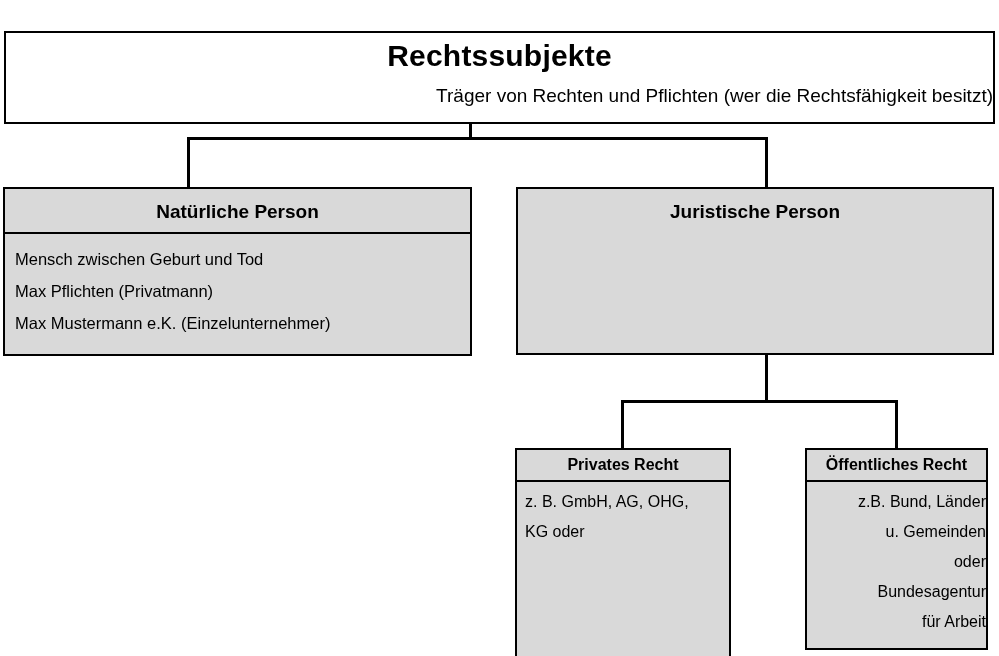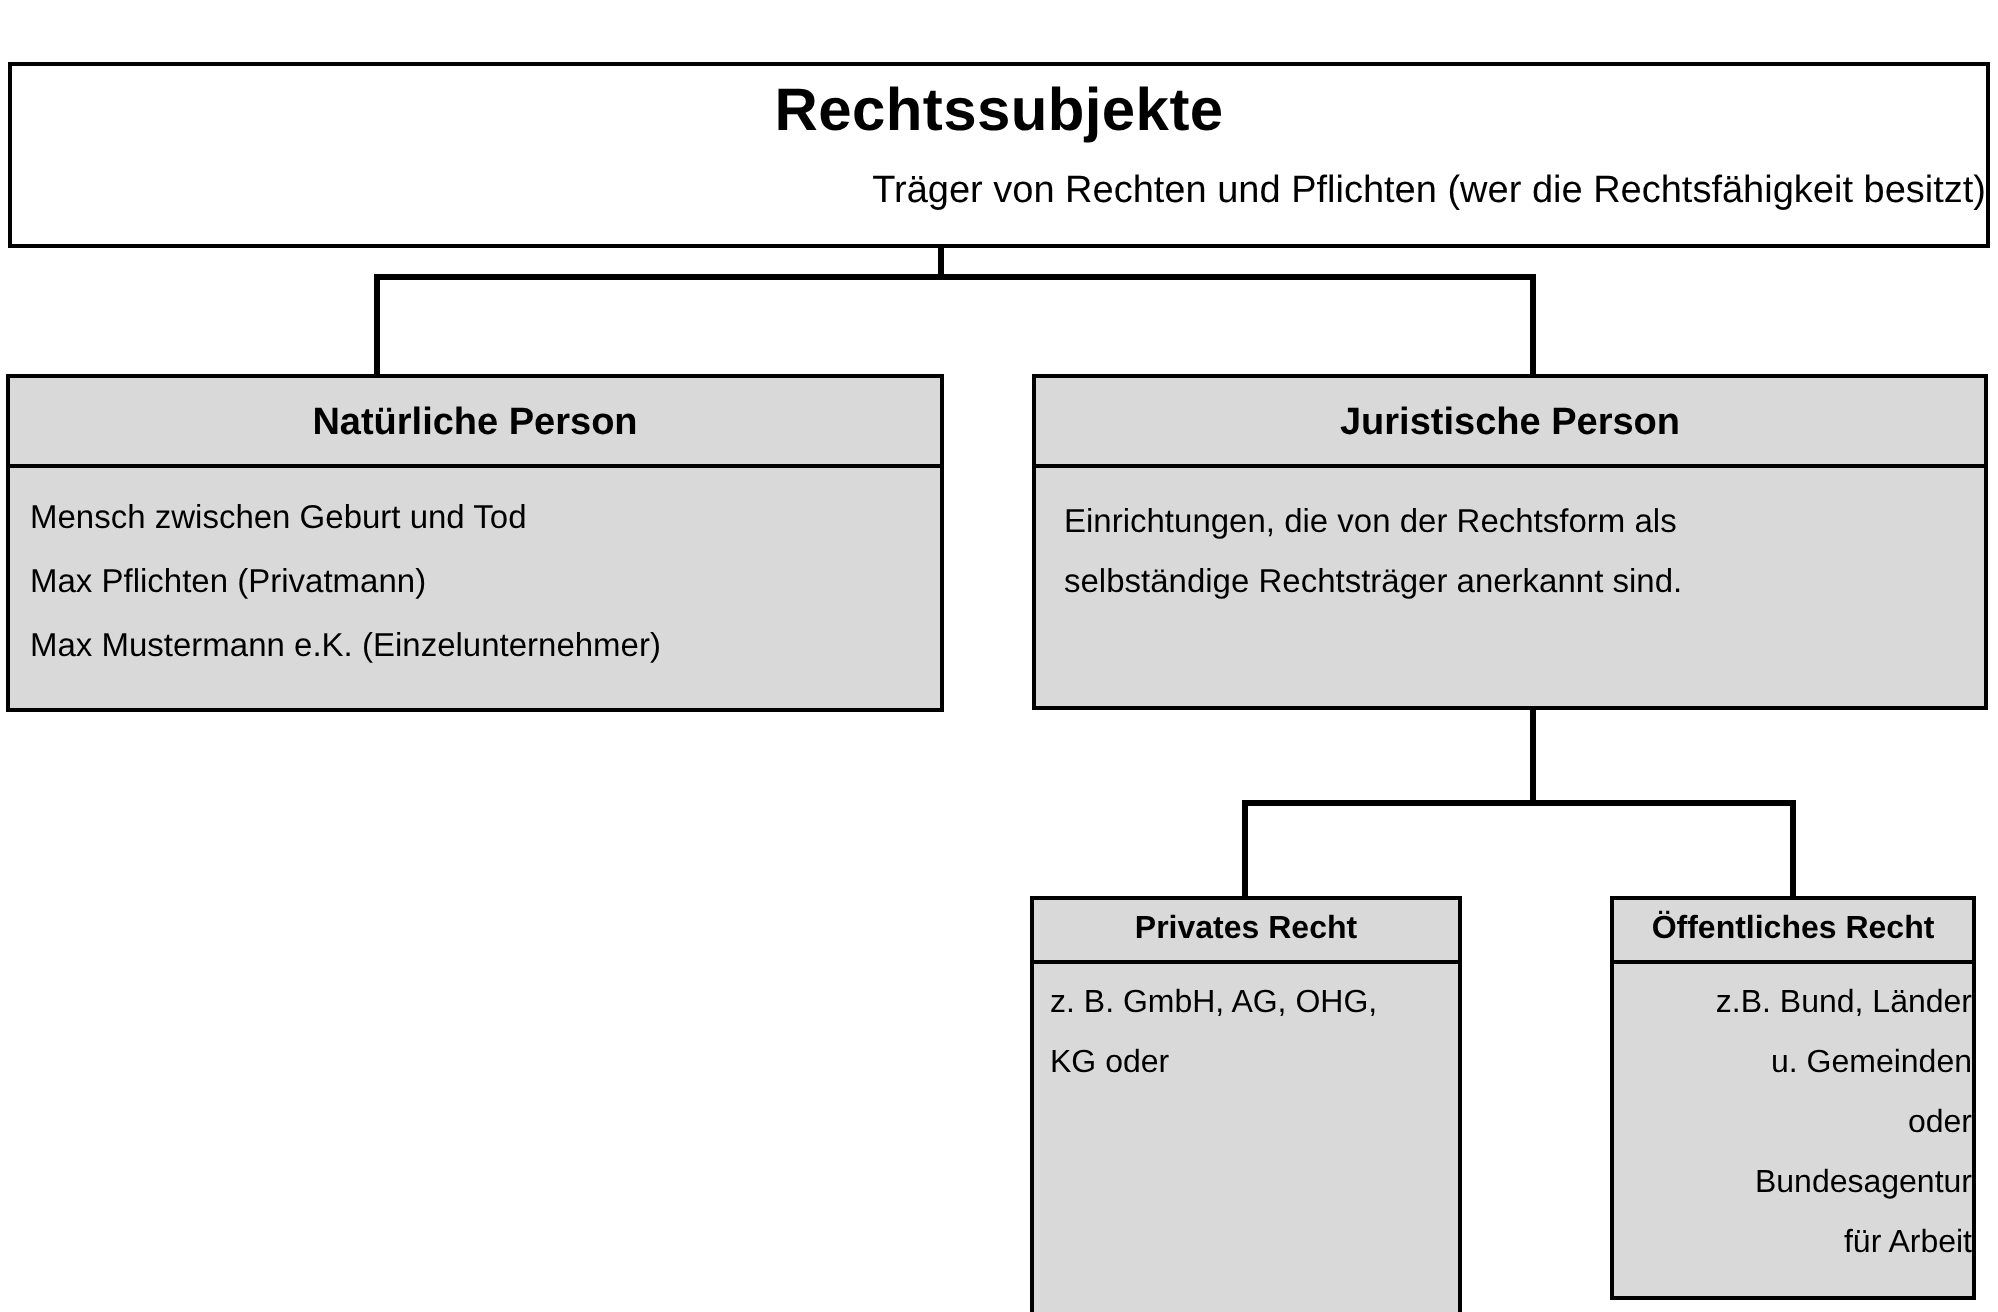--- a/index.html
+++ b/index.html
@@ -203,24 +203,20 @@
     <div class="node-header">Natürliche Person</div>
     <div class="node-body divider">
       <div class="line">Mensch zwischen Geburt und Tod</div>
       <div class="line">Max Pflichten (Privatmann)</div>
       <div class="line">Max Mustermann e.K. (Einzelunternehmer)</div>
     </div>
   </div>
 
   <div class="node filled" id="juristische-node">
     <div class="node-header">Juristische Person</div>
-    <div class="node-body divider">
-      <div class="line">Einrichtungen, die von der Rechtsform als</div>
-      <div class="line">selbständige Rechtsträger anerkannt sind.</div>
-    </div>
   </div>
 
   <div class="node filled" id="privates-node">
     <div class="node-header">Privates Recht</div>
     <div class="node-body divider">
       <div class="line">z. B. GmbH, AG, OHG,</div>
       <div class="line">KG  oder</div>
     </div>
   </div>
 

